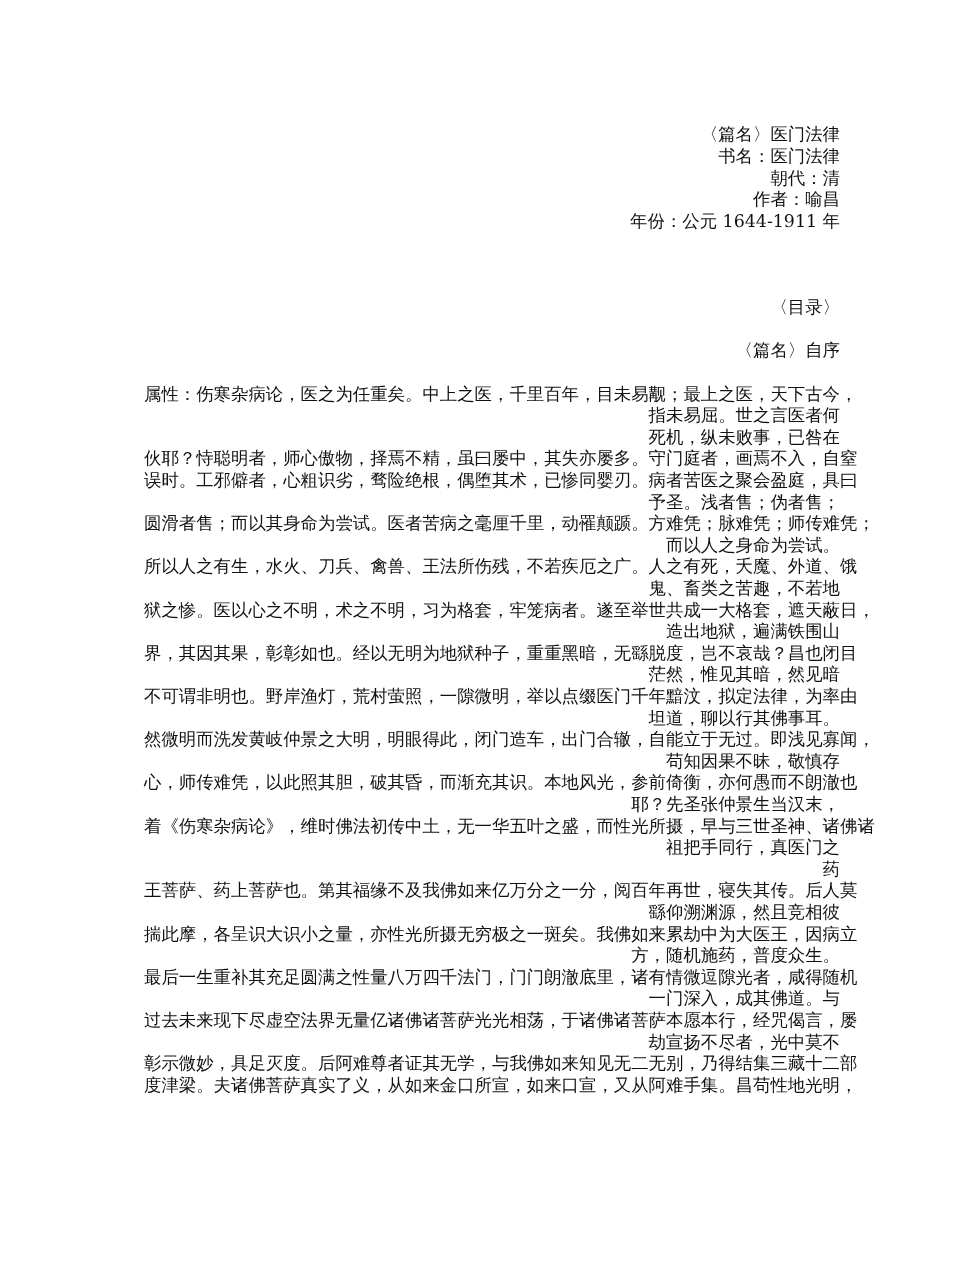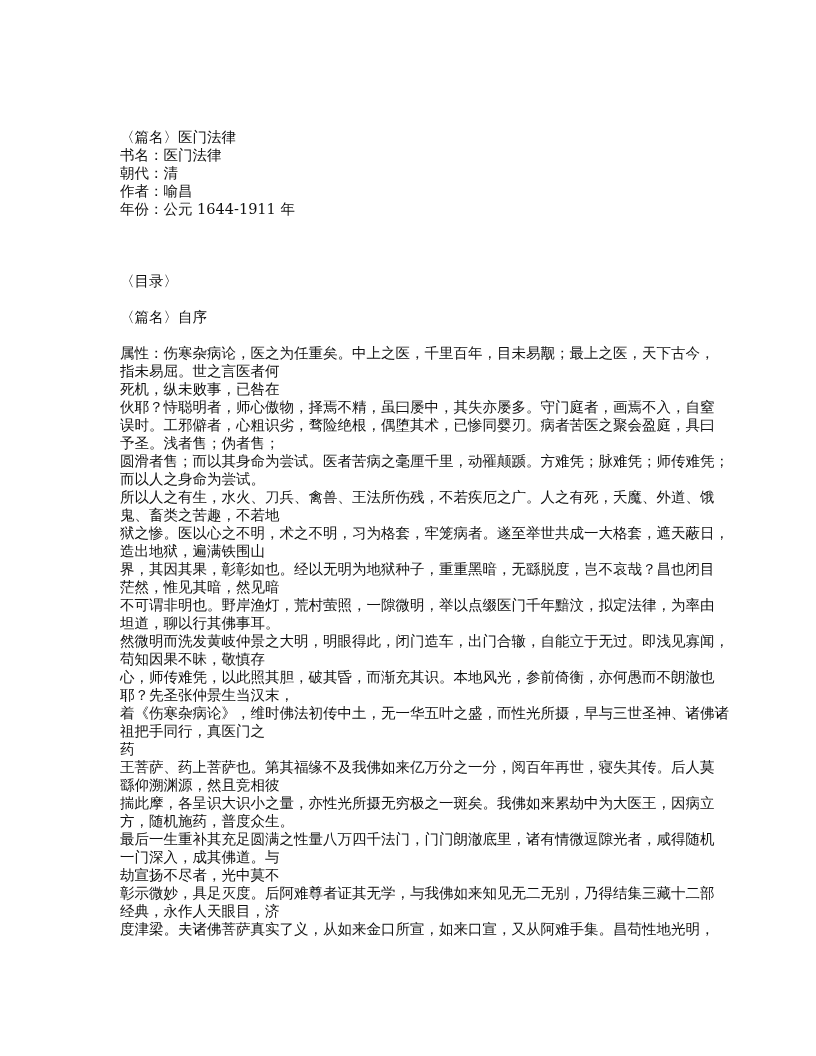--- a/index.html
+++ b/index.html
@@ -1,20 +1,20 @@
 <!DOCTYPE html>
 <html><head>
 <meta charset="utf-8">
 <style>
   html, body { margin: 0; padding: 0; background: #ffffff; }
   body { width: 816px; height: 1056px; position: relative; overflow: hidden; }
   .page {
-    position: absolute; left: 120px; top: 128px; width: 580px;
+    position: absolute; left: 120px; top: 104px; width: 580px;
     font-family: "DejaVu Serif", "Liberation Serif", serif;
-    font-size: 14.5px; line-height: 18px; color: #111;
+    font-size: 14.5px; line-height: 18px; color: #111; text-align: right;
   }
   .line { white-space: nowrap; }
   .gap-lg { height: 54px; }
   .gap-md { height: 18px; }
 </style>
 </head>
 <body>
 
 <div class="page">
   <div>
@@ -52,18 +52,18 @@
       <div class="line">耶？先圣张仲景生当汉末，</div>
       <div class="line">着《伤寒杂病论》，维时佛法初传中土，无一华五叶之盛，而性光所摄，早与三世圣神、诸佛诸</div>
       <div class="line">祖把手同行，真医门之</div>
       <div class="line">药</div>
       <div class="line">王菩萨、药上菩萨也。第其福缘不及我佛如来亿万分之一分，阅百年再世，寝失其传。后人莫</div>
       <div class="line">繇仰溯渊源，然且竞相彼</div>
       <div class="line">揣此摩，各呈识大识小之量，亦性光所摄无穷极之一斑矣。我佛如来累劫中为大医王，因病立</div>
       <div class="line">方，随机施药，普度众生。</div>
       <div class="line">最后一生重补其充足圆满之性量八万四千法门，门门朗澈底里，诸有情微逗隙光者，咸得随机</div>
       <div class="line">一门深入，成其佛道。与</div>
+      <div class="line">过去未来现下尽虚空法界无量亿诸佛诸菩萨光光相荡，于诸佛诸菩萨本愿本行，经咒偈言，屡</div>
       <div class="line">劫宣扬不尽者，光中莫不</div>
       <div class="line">彰示微妙，具足灭度。后阿难尊者证其无学，与我佛如来知见无二无别，乃得结集三藏十二部</div>
-      <div class="line">经典，永作人天眼目，济</div>
       <div class="line">度津梁。夫诸佛菩萨真实了义，从如来金口所宣，如来口宣，又从阿难手集。昌苟性地光明，</div>
     </div>
 </div>
 
 </body></html>

